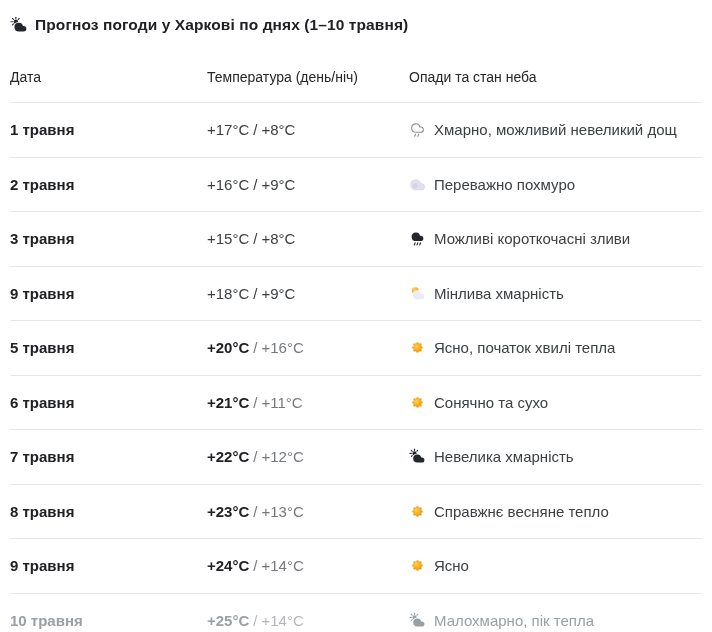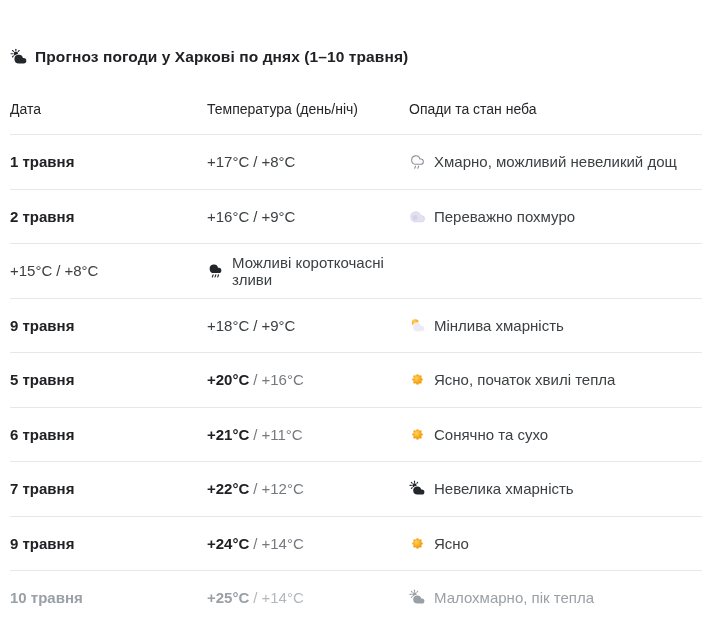--- a/index.html
+++ b/index.html
@@ -4,21 +4,21 @@
 <style>
   html,body{margin:0;padding:0;background:#ffffff;}
   body{
     width:712px;height:632px;overflow:hidden;
     font-family:"Liberation Sans","DejaVu Sans",sans-serif;
     color:#202124;
     -webkit-font-smoothing:antialiased;
   }
   .page{padding:14px 10px 0 10px;box-sizing:border-box;width:712px;}
   
-  .title-row{display:flex;align-items:center;gap:7px;height:22px;margin-top:32px;}
+  .title-row{display:flex;align-items:center;gap:7px;height:22px;}
   .title-row .t-icon{width:18px;height:18px;flex:0 0 auto;}
   .title-text{font-size:15.5px;font-weight:700;color:#202124;letter-spacing:.1px;}
   
   .grid{display:grid;grid-template-columns:197px 202px 1fr;align-items:center;}
   .header-row{height:67px;align-items:end;padding-bottom:17px;box-sizing:border-box;
               border-bottom:1px solid #e5e7ea;}
   .header-cell{font-size:14px;color:#24262a;font-weight:400;}
   .row{height:53.5px;border-bottom:1px solid #e5e7ea;}
   .row:last-child{border-bottom:none;}
   .date-cell{font-size:15px;font-weight:700;color:#202124;}
@@ -149,20 +149,21 @@
       </div>
       <div class="cond-cell">
         <svg class="w-icon">
             <use href="#sym-cloud"></use>
           </svg>
         <span class="cond-text">Переважно похмуро</span>
       </div>
     </div>
 
     <div class="grid row">
+      <div class="date-cell">3 травня</div>
       <div class="temp-cell">
         <span class="temp-day">+15°C</span><span class="temp-sep">/</span><span class="temp-night">+8°C</span>
       </div>
       <div class="cond-cell">
         <svg class="w-icon">
             <use href="#sym-rain-cloud-dark"></use>
           </svg>
         <span class="cond-text">Можливі короткочасні зливи</span>
       </div>
     </div>
@@ -212,20 +213,32 @@
         <span class="temp-day">+22°C</span><span class="temp-sep">/</span><span class="temp-night">+12°C</span>
       </div>
       <div class="cond-cell">
         <svg class="w-icon">
             <use href="#sym-sun-behind-cloud-dark"></use>
           </svg>
         <span class="cond-text">Невелика хмарність</span>
       </div>
     </div>
 
+    <div class="grid row day-bold">
+      <div class="date-cell">8 травня</div>
+      <div class="temp-cell">
+        <span class="temp-day">+23°C</span><span class="temp-sep">/</span><span class="temp-night">+13°C</span>
+      </div>
+      <div class="cond-cell">
+        <svg class="w-icon">
+            <use href="#sym-sun"></use>
+          </svg>
+        <span class="cond-text">Справжнє весняне тепло</span>
+      </div>
+    </div>
 
     <div class="grid row day-bold">
       <div class="date-cell">9 травня</div>
       <div class="temp-cell">
         <span class="temp-day">+24°C</span><span class="temp-sep">/</span><span class="temp-night">+14°C</span>
       </div>
       <div class="cond-cell">
         <svg class="w-icon">
             <use href="#sym-sun"></use>
           </svg>

